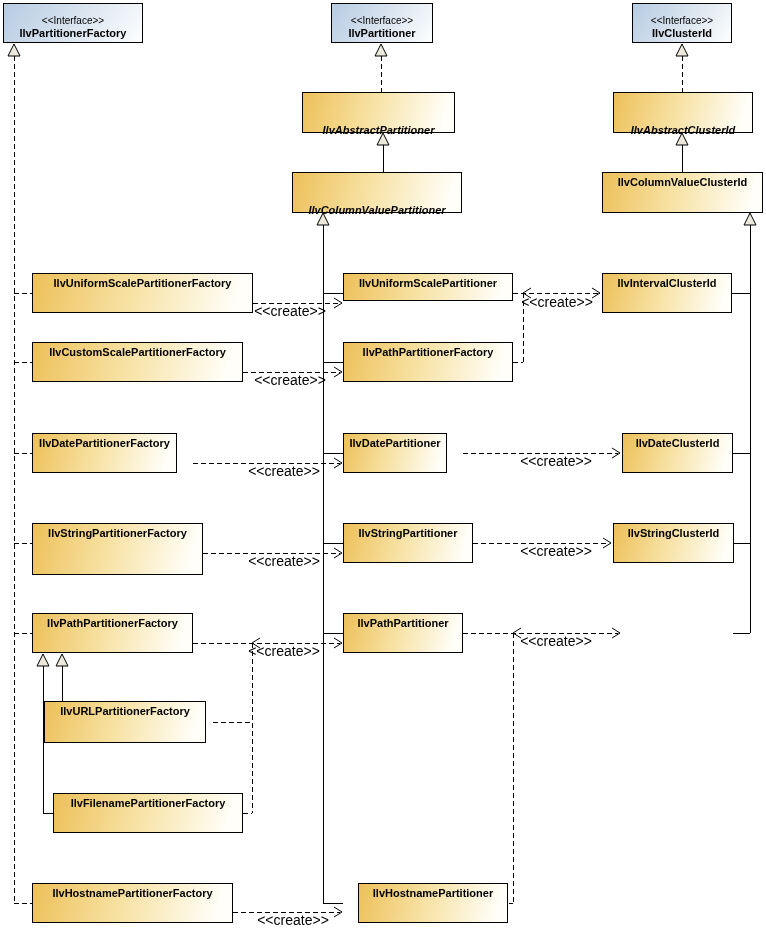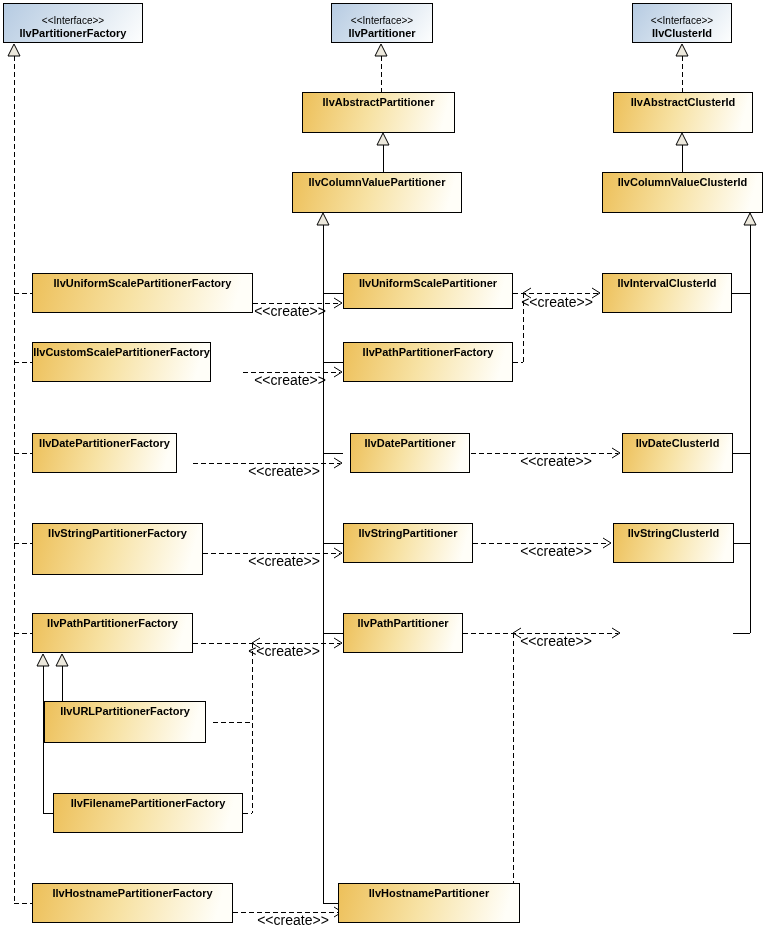--- a/index.html
+++ b/index.html
@@ -21,21 +21,21 @@
     line-height:13px;
     white-space:nowrap;
   }
   .node.intf{
     background:linear-gradient(125deg,#b6cbe2 0%,#d9e4ef 50%,#fdfefe 100%);
     justify-content:center;padding-top:8px;
   }
   .node.cls{
     background:linear-gradient(105deg,#edc05a 0%,#f7e2a4 45%,#fffef8 92%);
   }
-  .node.abst .nm{}
+  .node.abst .nm{font-style:italic;margin-top:28px;}
   .node .st{font-weight:normal;font-size:10px;}
   .create-label{
     position:absolute;
     transform:translate(-50%,-50%);
     font-size:14px;color:#000000;white-space:nowrap;
   }
   .wire{stroke:#000000;stroke-width:1;fill:none;}
   .dash{stroke-dasharray:5,3;}
   .tri{fill:#ece8dc;stroke:#000000;stroke-width:1;}
   .arr{stroke:#000000;stroke-width:1;fill:none;}
@@ -174,36 +174,36 @@
   <div class="node cls abst" style="left:292px;top:172px;width:170px;height:41px">
     <span class="nm">IlvColumnValuePartitioner</span>
   </div>
   <div class="node cls" style="left:602px;top:172px;width:161px;height:41px">
     <span class="nm">IlvColumnValueClusterId</span>
   </div>
 
   <div class="node cls" style="left:32px;top:273px;width:221px;height:40px">
     <span class="nm">IlvUniformScalePartitionerFactory</span>
   </div>
-  <div class="node cls" style="left:343px;top:273px;width:170px;height:36px">
+  <div class="node cls" style="left:343px;top:273px;width:170px;height:28px">
     <span class="nm">IlvUniformScalePartitioner</span>
   </div>
   <div class="node cls" style="left:602px;top:273px;width:130px;height:40px">
     <span class="nm">IlvIntervalClusterId</span>
   </div>
-  <div class="node cls" style="left:32px;top:342px;width:179px;height:40px">
+  <div class="node cls" style="left:32px;top:342px;width:211px;height:40px">
     <span class="nm">IlvCustomScalePartitionerFactory</span>
   </div>
   <div class="node cls" style="left:343px;top:342px;width:170px;height:40px">
     <span class="nm">IlvPathPartitionerFactory</span>
   </div>
   <div class="node cls" style="left:32px;top:433px;width:145px;height:40px">
     <span class="nm">IlvDatePartitionerFactory</span>
   </div>
-  <div class="node cls" style="left:350px;top:433px;width:120px;height:40px">
+  <div class="node cls" style="left:343px;top:433px;width:104px;height:40px">
     <span class="nm">IlvDatePartitioner</span>
   </div>
   <div class="node cls" style="left:622px;top:433px;width:111px;height:40px">
     <span class="nm">IlvDateClusterId</span>
   </div>
   <div class="node cls" style="left:32px;top:523px;width:171px;height:52px">
     <span class="nm">IlvStringPartitionerFactory</span>
   </div>
   <div class="node cls" style="left:343px;top:523px;width:130px;height:40px">
     <span class="nm">IlvStringPartitioner</span>
@@ -219,21 +219,21 @@
   </div>
   <div class="node cls" style="left:44px;top:701px;width:162px;height:42px">
     <span class="nm">IlvURLPartitionerFactory</span>
   </div>
   <div class="node cls" style="left:53px;top:793px;width:190px;height:40px">
     <span class="nm">IlvFilenamePartitionerFactory</span>
   </div>
   <div class="node cls" style="left:32px;top:883px;width:201px;height:40px">
     <span class="nm">IlvHostnamePartitionerFactory</span>
   </div>
-  <div class="node cls" style="left:338px;top:883px;width:182px;height:40px">
+  <div class="node cls" style="left:358px;top:883px;width:150px;height:40px">
     <span class="nm">IlvHostnamePartitioner</span>
   </div>
 
   <div class="create-label" style="left:290px;top:311px">&lt;&lt;create&gt;&gt;</div>
   <div class="create-label" style="left:557px;top:302px">&lt;&lt;create&gt;&gt;</div>
   <div class="create-label" style="left:290px;top:380px">&lt;&lt;create&gt;&gt;</div>
   <div class="create-label" style="left:284px;top:471px">&lt;&lt;create&gt;&gt;</div>
   <div class="create-label" style="left:556px;top:461px">&lt;&lt;create&gt;&gt;</div>
   <div class="create-label" style="left:284px;top:561px">&lt;&lt;create&gt;&gt;</div>
   <div class="create-label" style="left:556px;top:551px">&lt;&lt;create&gt;&gt;</div>

